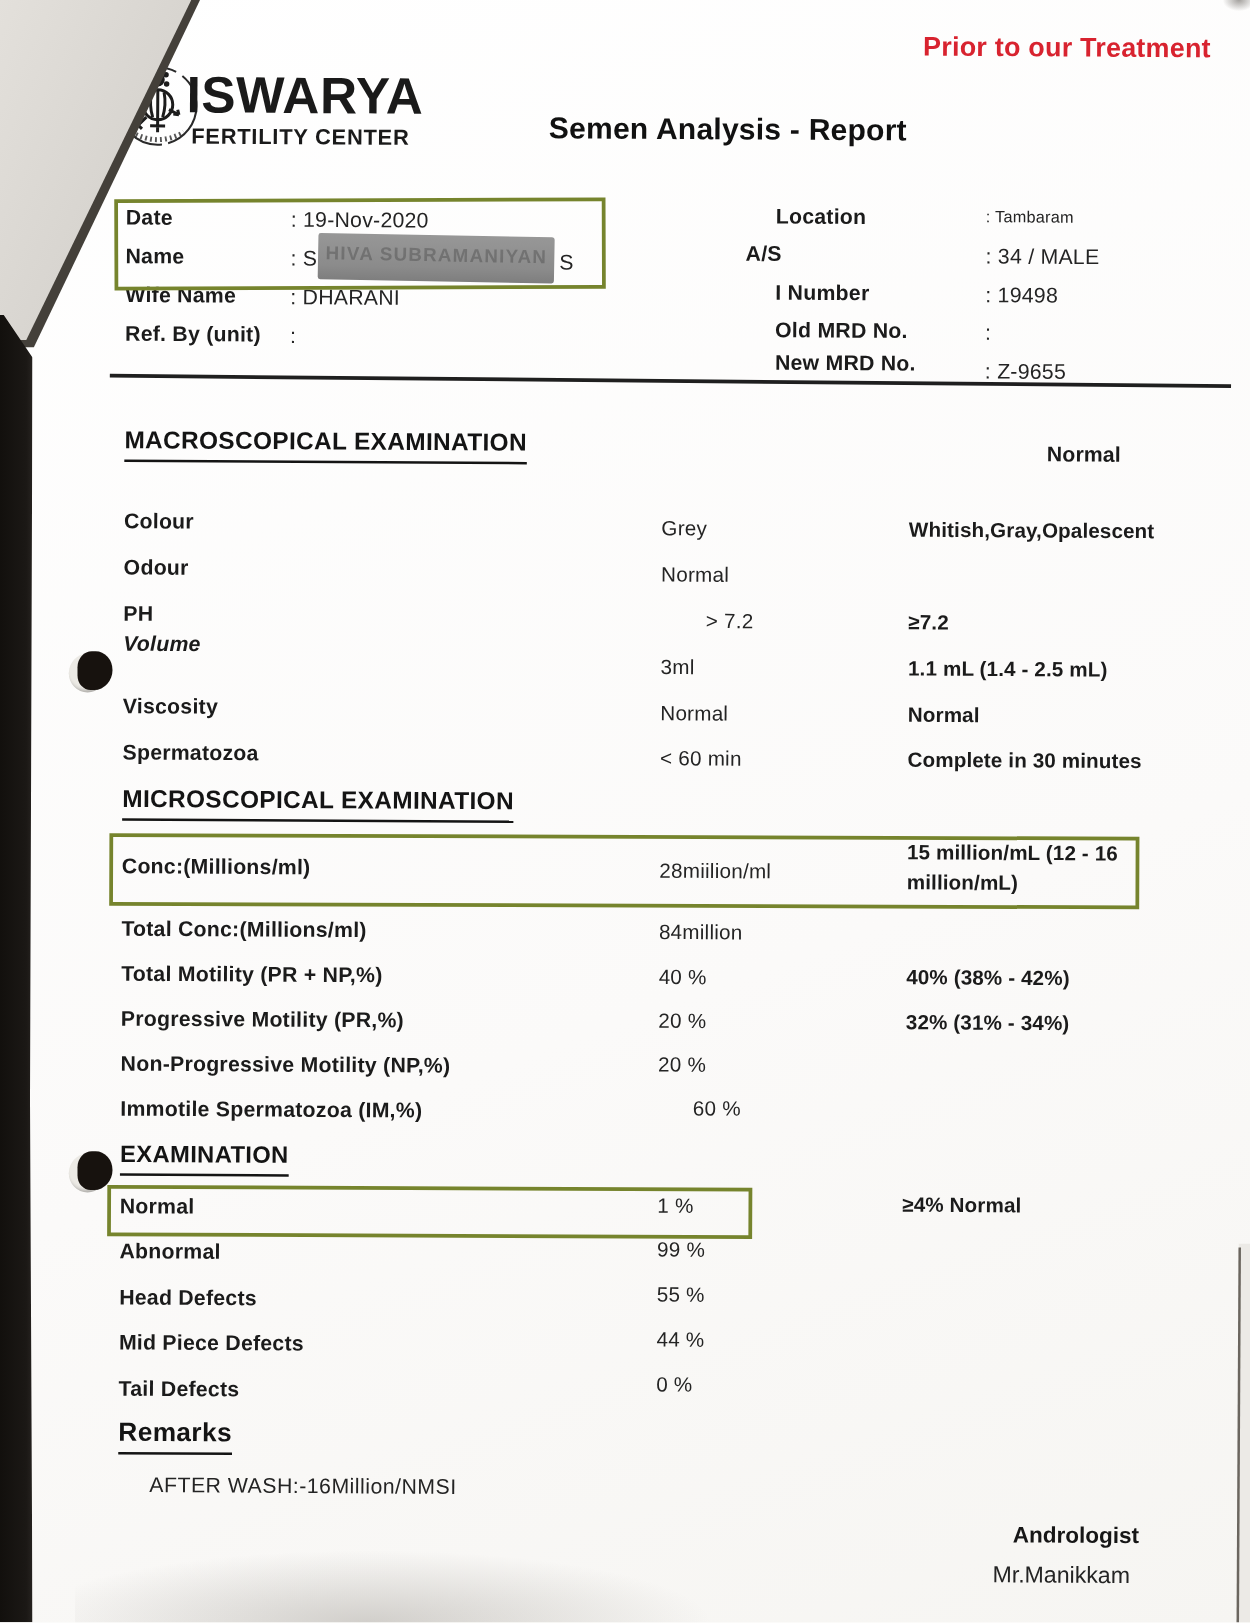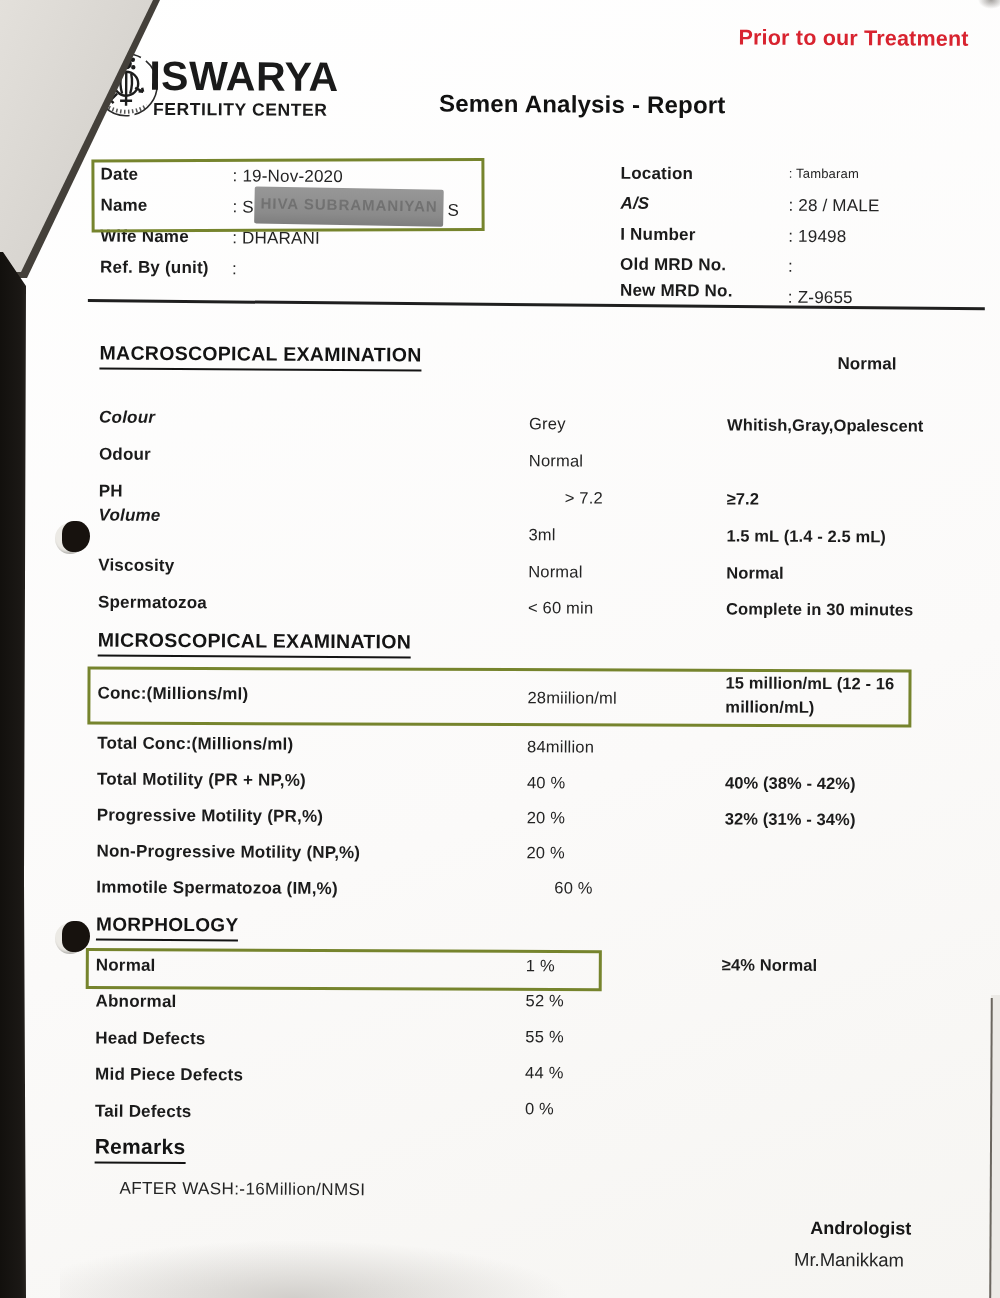--- a/index.html
+++ b/index.html
@@ -94,48 +94,48 @@
     <div class="abs lbl" style="left:100px;top:229px;">Wife Name</div>
     <div class="abs val" style="left:232px;top:230px;font-size:17px;">: DHARANI</div>
 
     <div class="abs lbl" style="left:100px;top:260px;">Ref. By (unit)</div>
     <div class="abs val" style="left:232px;top:261px;font-size:17px;">:</div>
 
     <div class="greenbox" style="left:91px;top:160px;width:387px;height:67px;transform:rotate(-.55deg);"></div>
 
     <div class="abs lbl" style="left:620px;top:163px;">Location</div>
     <div class="abs val" style="left:788px;top:164px;font-size:13px;">: Tambaram</div>
-    <div class="abs lbl" style="left:620px;top:193px;font-style:italic;">A/S</div>
-    <div class="abs val" style="left:788px;top:194px;font-size:17px;">: 28 / MALE</div>
+    <div class="abs lbl" style="left:596px;top:193px;">A/S</div>
+    <div class="abs val" style="left:788px;top:194px;font-size:17px;">: 34 / MALE</div>
     <div class="abs lbl" style="left:620px;top:224px;">I Number</div>
     <div class="abs val" style="left:788px;top:225px;font-size:17px;">: 19498</div>
     <div class="abs lbl" style="left:620px;top:254px;">Old MRD No.</div>
     <div class="abs val" style="left:788px;top:255px;font-size:17px;">:</div>
     <div class="abs lbl" style="left:620px;top:280px;">New MRD No.</div>
     <div class="abs val" style="left:788px;top:286px;font-size:17px;">: Z-9655</div>
 
     <div class="sep"></div>
 
     <div class="abs" style="left:100px;top:344px;"><span class="sec-title">MACROSCOPICAL EXAMINATION</span></div>
     <div class="abs ref" style="left:838px;top:352px;font-size:17px;">Normal</div>
 
-    <div class="abs lbl" style="left:100px;top:410px;font-style:italic;">Colour</div>
+    <div class="abs lbl" style="left:100px;top:410px;">Colour</div>
     <div class="abs val" style="left:530px;top:414px;">Grey</div>
     <div class="abs ref" style="left:728px;top:414px;">Whitish,Gray,Opalescent</div>
 
     <div class="abs lbl" style="left:100px;top:447px;">Odour</div>
     <div class="abs val" style="left:530px;top:451px;">Normal</div>
 
     <div class="abs lbl" style="left:100px;top:484px;">PH</div>
     <div class="abs val" style="left:530px;top:488px;margin-left:36px;">&gt; 7.2</div>
     <div class="abs ref" style="left:728px;top:488px;">≥7.2</div>
 
     <div class="abs lbl" style="left:100px;top:508px;font-style:italic;">Volume</div>
     <div class="abs val" style="left:530px;top:525px;">3ml</div>
-    <div class="abs ref" style="left:728px;top:525px;">1.5 mL (1.4 - 2.5 mL)</div>
+    <div class="abs ref" style="left:728px;top:525px;">1.1 mL (1.4 - 2.5 mL)</div>
 
     <div class="abs lbl" style="left:100px;top:558px;">Viscosity</div>
     <div class="abs val" style="left:530px;top:562px;">Normal</div>
     <div class="abs ref" style="left:728px;top:562px;">Normal</div>
 
     <div class="abs lbl" style="left:100px;top:595px;">Spermatozoa</div>
     <div class="abs val" style="left:530px;top:598px;">&lt; 60 min</div>
     <div class="abs ref" style="left:728px;top:598px;">Complete in 30 minutes</div>
 
     <div class="abs" style="left:100px;top:631px;"><span class="sec-title">MICROSCOPICAL EXAMINATION</span></div>
@@ -156,29 +156,29 @@
     <div class="abs lbl" style="left:100px;top:808px;">Progressive Motility (PR,%)</div>
     <div class="abs val" style="left:530px;top:808px;">20 %</div>
     <div class="abs ref" style="left:728px;top:808px;">32% (31% - 34%)</div>
 
     <div class="abs lbl" style="left:100px;top:844px;">Non-Progressive Motility (NP,%)</div>
     <div class="abs val" style="left:530px;top:843px;">20 %</div>
 
     <div class="abs lbl" style="left:100px;top:880px;">Immotile Spermatozoa (IM,%)</div>
     <div class="abs val" style="left:558px;top:878px;">60 %</div>
 
-    <div class="abs" style="left:100px;top:916px;"><span class="sec-title" style="font-size:19px;">MORPHOLOGY</span></div>
+    <div class="abs" style="left:100px;top:916px;"><span class="sec-title" style="font-size:19px;">EXAMINATION</span></div>
 
     <div class="greenbox" style="left:90px;top:950px;width:510px;height:35px;transform:rotate(-.1deg);"></div>
     <div class="abs lbl" style="left:100px;top:958px;">Normal</div>
     <div class="abs val" style="left:530px;top:956px;">1 %</div>
     <div class="abs ref" style="left:726px;top:954px;">≥4% Normal</div>
 
     <div class="abs lbl" style="left:100px;top:994px;">Abnormal</div>
-    <div class="abs val" style="left:530px;top:991px;">52 %</div>
+    <div class="abs val" style="left:530px;top:991px;">99 %</div>
 
     <div class="abs lbl" style="left:100px;top:1031px;">Head Defects</div>
     <div class="abs val" style="left:530px;top:1027px;">55 %</div>
 
     <div class="abs lbl" style="left:100px;top:1067px;">Mid Piece Defects</div>
     <div class="abs val" style="left:530px;top:1063px;">44 %</div>
 
     <div class="abs lbl" style="left:100px;top:1104px;">Tail Defects</div>
     <div class="abs val" style="left:530px;top:1099px;">0 %</div>
 

